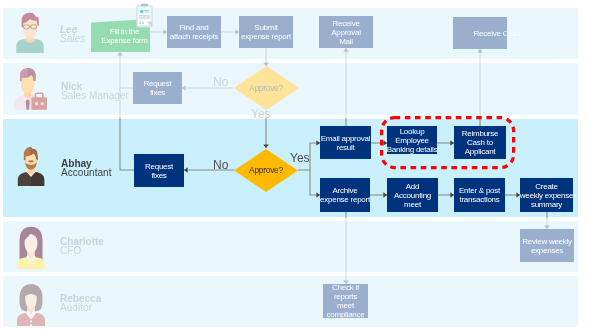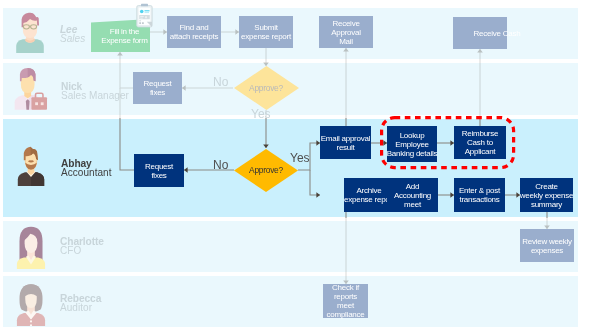--- a/index.html
+++ b/index.html
@@ -237,31 +237,31 @@
     <span>fixes</span>
   </div>
   <div class="node" style="left:134px;top:154px;width:50px;height:33px;background:#00337d;font-size:8px;line-height:9px;">
     <span>Request</span>
     <span>fixes</span>
   </div>
   <div class="node" style="left:320px;top:126px;width:51px;height:33px;background:#00337d;font-size:8px;line-height:9px;text-align:center;">
     <span>Email approval</span>
     <span>result</span>
   </div>
-  <div class="node" style="left:387px;top:126px;width:50px;height:36px;background:#00337d;font-size:8px;line-height:9px;">
+  <div class="node" style="left:387px;top:126px;width:50px;height:28px;background:#00337d;font-size:8px;line-height:9px;">
     <span>Lookup</span>
     <span>Employee</span>
     <span>Banking details</span>
   </div>
   <div class="node" style="left:454px;top:126px;width:52px;height:33px;background:#00337d;font-size:8px;line-height:9px;">
     <span>Reimburse</span>
     <span>Cash to</span>
     <span>Applicant</span>
   </div>
-  <div class="node" style="left:320px;top:178px;width:50px;height:34px;background:#00337d;font-size:8px;line-height:9px;margin-left:24px;">
+  <div class="node" style="left:320px;top:178px;width:50px;height:34px;background:#00337d;font-size:8px;line-height:9px;">
     <span>Archive</span>
     <span>expense report</span>
   </div>
   <div class="node" style="left:387px;top:178px;width:51px;height:34px;background:#00337d;font-size:8px;line-height:9px;">
     <span>Add</span>
     <span>Accounting</span>
     <span>meet</span>
   </div>
   <div class="node" style="left:454px;top:178px;width:51px;height:34px;background:#00337d;font-size:8px;line-height:9px;">
     <span>Enter &amp; post</span>

